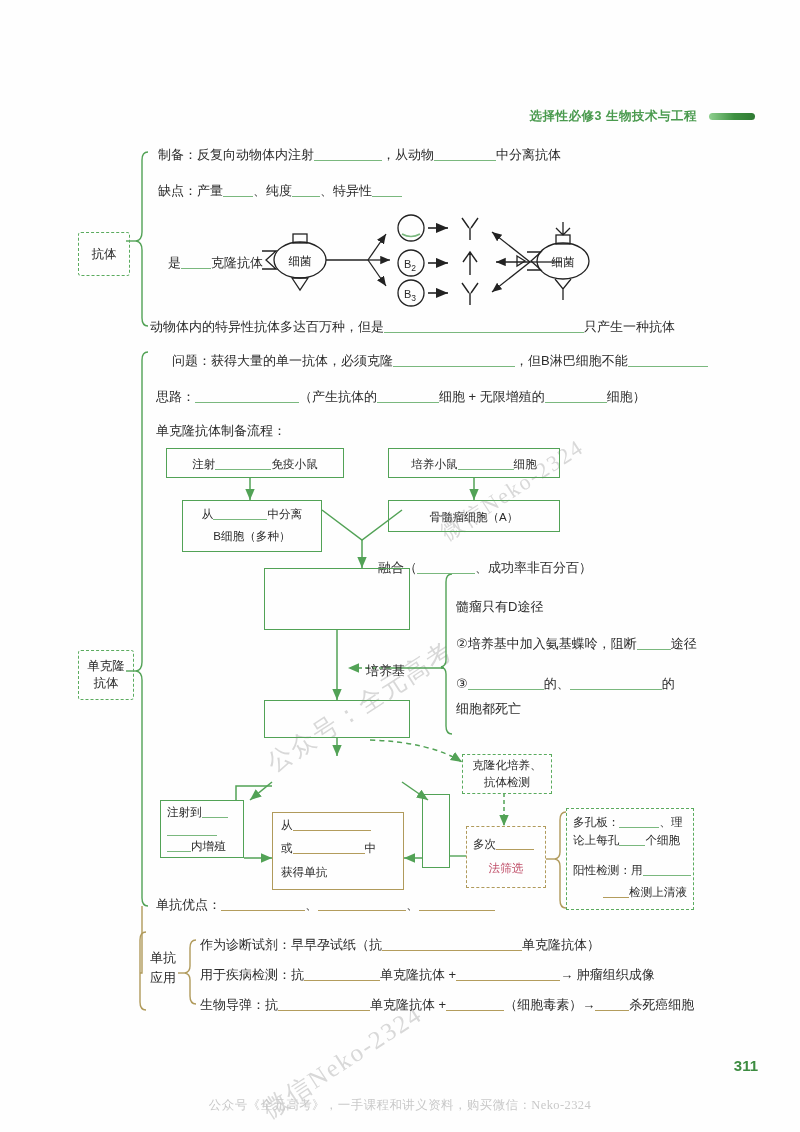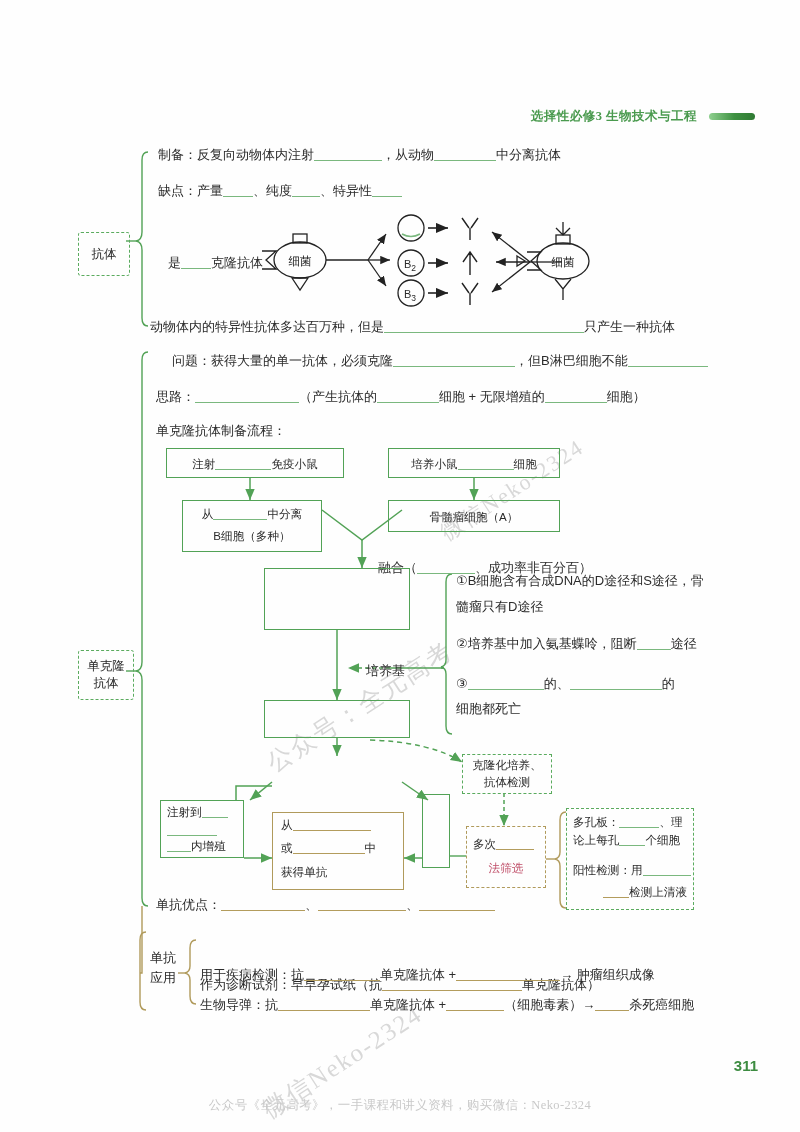--- a/index.html
+++ b/index.html
@@ -28,21 +28,21 @@
     font-family: "Liberation Serif", serif;
   }
   .wm1 { left: 252px; top: 690px; }
   .wm2 { left: 430px; top: 475px; font-size: 22px; }
   .wm3 { left: 250px; top: 1045px; }
 
   
   .hdr {
     position: absolute;
     right: 45px; top: 108px;
-    display: flex; align-items: center; gap: 12px; font-family: Liberation Serif, serif;
+    display: flex; align-items: center; gap: 12px;
   }
   .hdr-text {
     color: #4a9a4e;
     font-size: 12.5px;
     font-weight: bold;
     letter-spacing: 0.5px;
     white-space: nowrap;
   }
   .hdr-bar {
     width: 46px; height: 7px; border-radius: 4px;
@@ -302,21 +302,20 @@
   </div>
 
   <div class="t" style="left:358px; top:559px;margin-left:20px;">
     <span>融合（</span><span class="blank" style="width:58px"></span><span>、成功率非百分百）</span>
   </div>
 
   <div class="box" style="left:264px; top:568px; width:146px; height:62px;"></div>
 
   <div class="t" style="left:366px; top:662px;">培养基</div>
 
-  <div class="t" style="left:456px; top:572px;">①B细胞含有合成DNA的D途径和S途径，骨</div>
   <div class="t" style="left:456px; top:598px;">髓瘤只有D途径</div>
   <div class="t" style="left:456px; top:635px;">
     <span>②培养基中加入氨基蝶呤，阻断</span><span class="blank" style="width:34px"></span><span>途径</span>
   </div>
   <div class="t" style="left:456px; top:675px;">
     <span>③</span><span class="blank" style="width:76px"></span><span>的、</span><span class="blank" style="width:92px"></span><span>的</span>
   </div>
   <div class="t" style="left:456px; top:700px;">细胞都死亡</div>
 
   <div class="box" style="left:264px; top:700px; width:146px; height:38px;"></div>
@@ -375,21 +374,21 @@
 
   <div class="t" style="left:156px; top:896px;">
     <span>单抗优点：</span><span class="blank blank-tan" style="width:84px"></span>、<span class="blank blank-tan" style="width:88px"></span>、<span class="blank blank-tan" style="width:76px"></span>
   </div>
 
   <div class="t" style="left:150px; top:948px; line-height:1.5;">
     <div>单抗</div>
     <div>应用</div>
   </div>
 
-  <div class="t" style="left:200px; top:976px;font-family:Liberation Serif, serif;">
+  <div class="t" style="left:200px; top:936px;font-family:Liberation Serif, serif;">
     <span>作为诊断试剂：早早孕试纸（抗</span><span class="blank blank-tan" style="width:140px"></span><span>单克隆抗体）</span>
   </div>
 
   <div class="t" style="left:200px; top:966px;">
     <span>用于疾病检测：抗</span><span class="blank blank-tan" style="width:76px"></span><span>单克隆抗体 +</span><span class="blank blank-tan" style="width:104px"></span><span>→ 肿瘤组织成像</span>
   </div>
 
   <div class="t" style="left:200px; top:996px;">
     <span>生物导弹：抗</span><span class="blank blank-tan" style="width:92px"></span><span>单克隆抗体 +</span><span class="blank blank-tan" style="width:58px"></span><span>（细胞毒素）→</span><span class="blank blank-tan" style="width:34px"></span><span>杀死癌细胞</span>
   </div>

